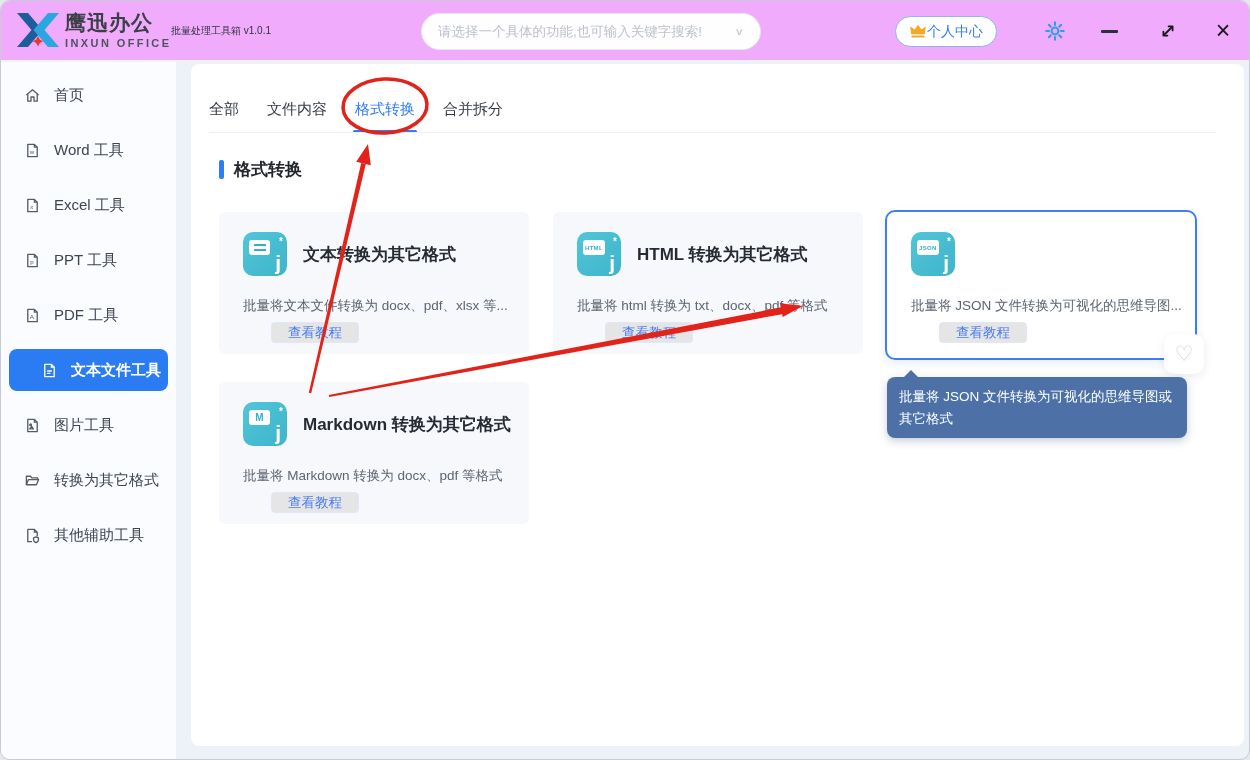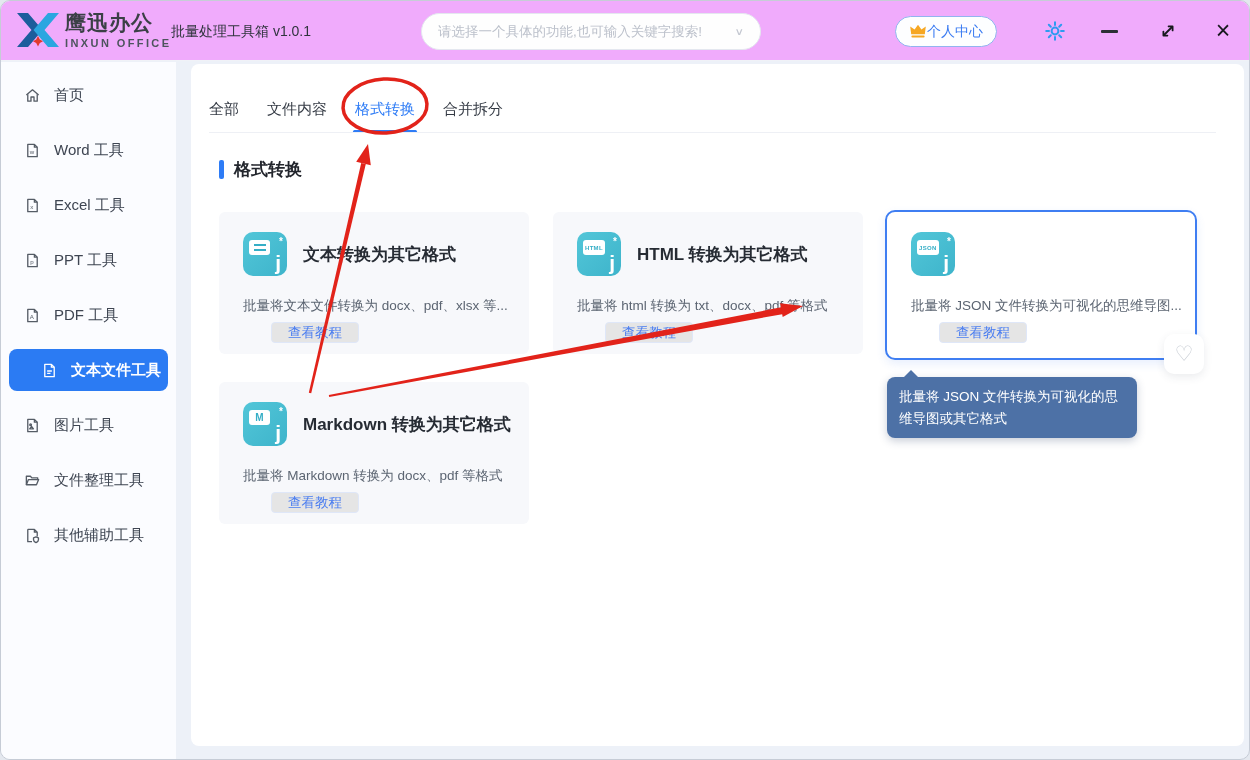--- a/index.html
+++ b/index.html
@@ -7,21 +7,21 @@
   .window { position:relative; width:1250px; height:760px; background:#edf1f8;
             border:1px solid #c6ccd6; border-radius:10px; overflow:hidden; }
 
   
   .topbar { position:absolute; left:0; top:0; width:100%; height:60px; background:#f0abfc;
             border-bottom:1px solid #f0f2f7; z-index:2; }
   .logo-mark { position:absolute; left:14px; top:9px; width:46px; height:42px; }
   .brand { position:absolute; left:64px; top:8px; }
   .brand-cn { font-size:21px; font-weight:bold; color:#3b4046; letter-spacing:1px; line-height:28px; }
   .brand-en { font-size:11px; font-weight:bold; color:#4d545d; letter-spacing:2.4px;text-align:right; }
-  .app-title { position:absolute; left:170px; top:0; line-height:60px; font-size:14px; color:#2f343d; }
+  .app-title { position:absolute; left:170px; top:0; line-height:60px; font-size:10px; color:#2f343d; }
 
   .search-select { position:absolute; left:420px; top:12px; width:340px; height:37px;
         border:1px solid #e4e7ef; border-radius:19px; background:#fefefe;
         display:flex; align-items:center; padding:0 16px; cursor:pointer; }
   .search-ph { flex:1; font-size:13.5px; color:#bcc1cb; }
   .chev { color:#c3c7d0; font-size:13px; transform:scaleY(.75); }
 
   .user-btn { position:absolute; left:894px; top:15px; height:31px; border:1.5px solid #91b4ef;
         border-radius:16px; background:#fdfeff; display:flex; align-items:center; gap:0;
         padding:0 13px; cursor:pointer; }
@@ -79,21 +79,21 @@
   .card-desc { position:absolute; left:24px; top:85px; width:278px; font-size:13.5px; color:#5c6572;
         white-space:nowrap; overflow:hidden; }
   .tutorial-btn { position:absolute; left:24px; top:110px; height:21px; padding:0 16px;
         background:#e5e5e5; border:1px solid #dfe7f8; border-radius:4px; font-size:13.5px;
         color:#4a7df0; display:inline-flex; align-items:center; cursor:pointer;margin-left:28px; }
 
   .heart-btn { position:absolute; left:973px; top:270px; width:40px; height:40px; background:#fff;
         border-radius:10px; box-shadow:0 3px 8px rgba(60,70,90,.10); display:flex; align-items:center;
         justify-content:center; font-size:21px; color:#c7ccd3; z-index:5; cursor:pointer; }
 
-  .tooltip { position:absolute; left:696px; top:313px; width:250px; background:#4d71a6; color:#fff;
+  .tooltip { position:absolute; left:696px; top:313px; width:300px; background:#4d71a6; color:#fff;
         font-size:13.5px; line-height:1.6; padding:9px 12px; border-radius:8px;
         box-shadow:0 3px 8px rgba(40,60,100,.25); z-index:6; }
   .tooltip::before { content:""; position:absolute; top:-7px; left:16px;
         border-left:8px solid transparent; border-right:8px solid transparent;
         border-bottom:8px solid #4d71a6; }
 
   .annotations { position:absolute; inset:0; width:1250px; height:760px; z-index:50; pointer-events:none; }
 </style>
 </head>
 <body>
@@ -218,21 +218,21 @@
         </span>
       <span>图片工具</span>
     </div>
     <div class="side-item">
       <span class="icon">
           <svg width="17" height="17" viewBox="0 0 18 18" stroke="currentColor" fill="none" stroke-width="1.4" stroke-linejoin="round">
             <path d="M2.5 13.5 V4.5 H6.8 L8.3 6.2 H14.5 V8"></path>
             <path d="M2.5 13.5 H13.2 L15.5 8 H4.7 Z"></path>
           </svg>
         </span>
-      <span>文件整理工具</span>
+      <span>转换为其它格式</span>
     </div>
     <div class="side-item">
       <span class="icon">
           <svg width="17" height="17" viewBox="0 0 18 18" stroke="currentColor" fill="none" stroke-width="1.4" stroke-linejoin="round">
             <path d="M4 2.5 H11 L14 5.5 V10 M11 2.5 V5.5 H14 M4 2.5 V15.5 H8.5"></path>
             <path d="M12.7 10.5 L15.3 11.5 V13.5 C15.3 15 14.2 16 12.7 16.6 C11.2 16 10.1 15 10.1 13.5 V11.5 Z"></path>
           </svg>
         </span>
       <span>其他辅助工具</span>
     </div>

